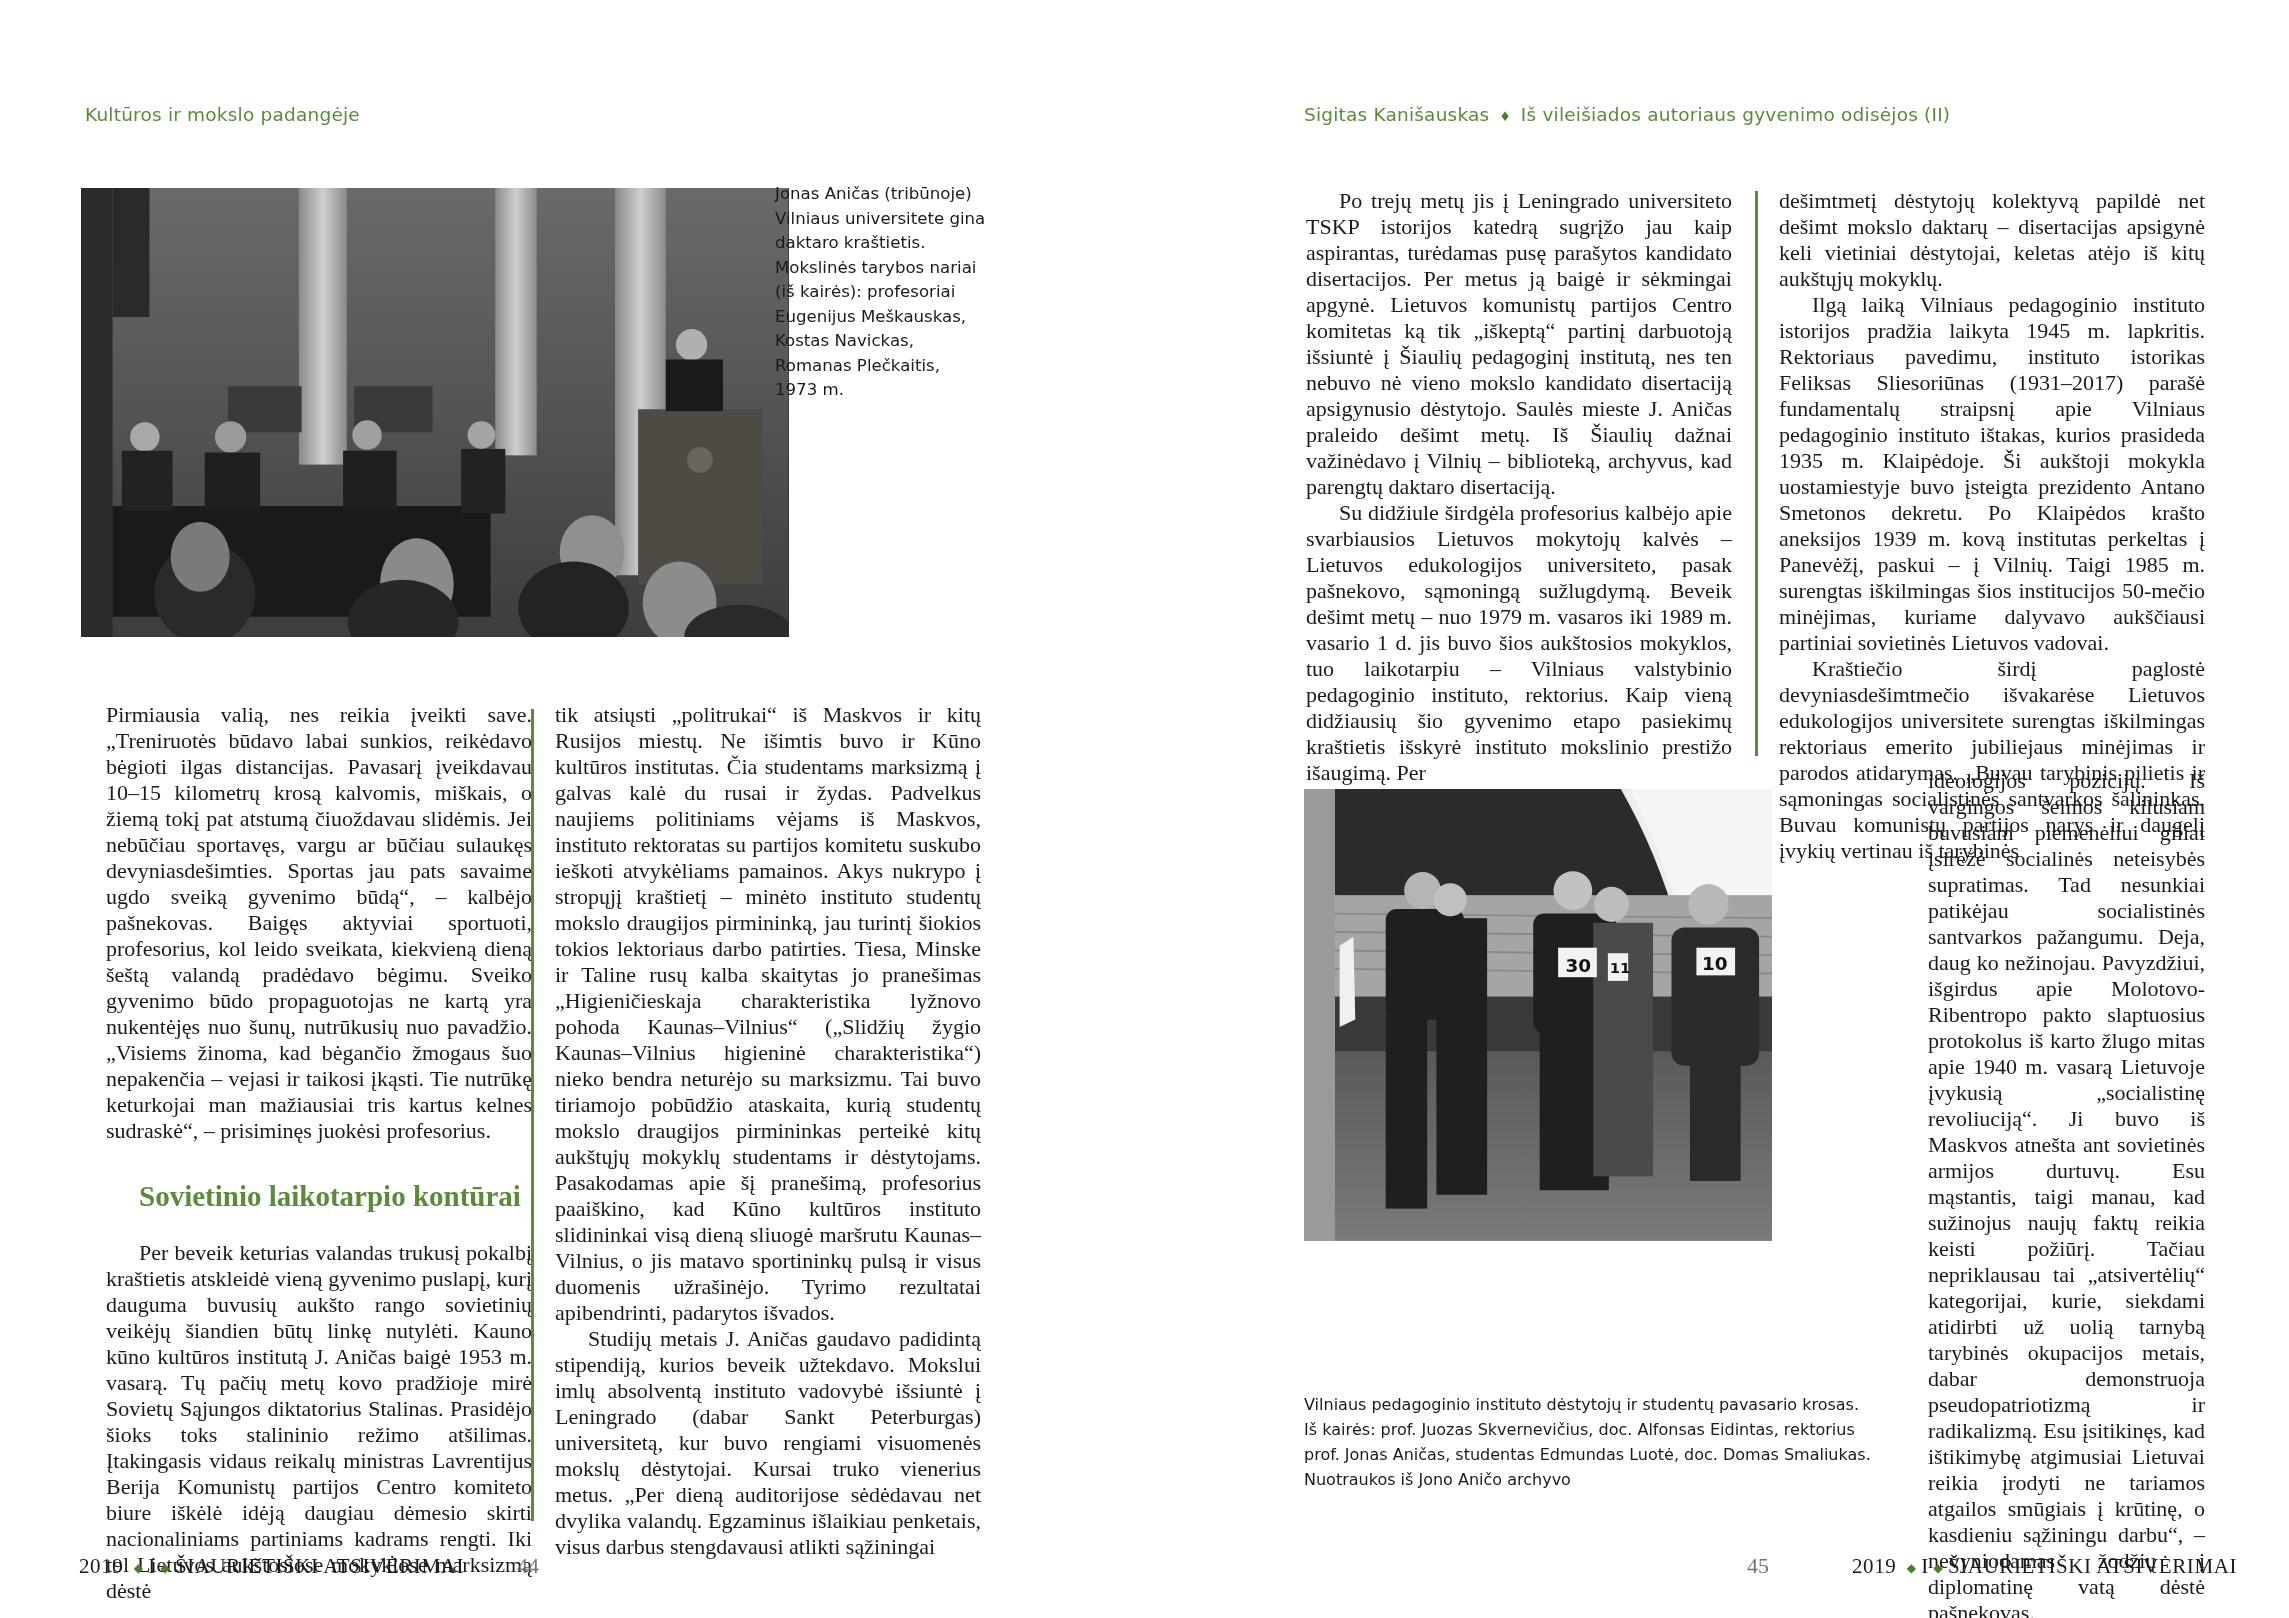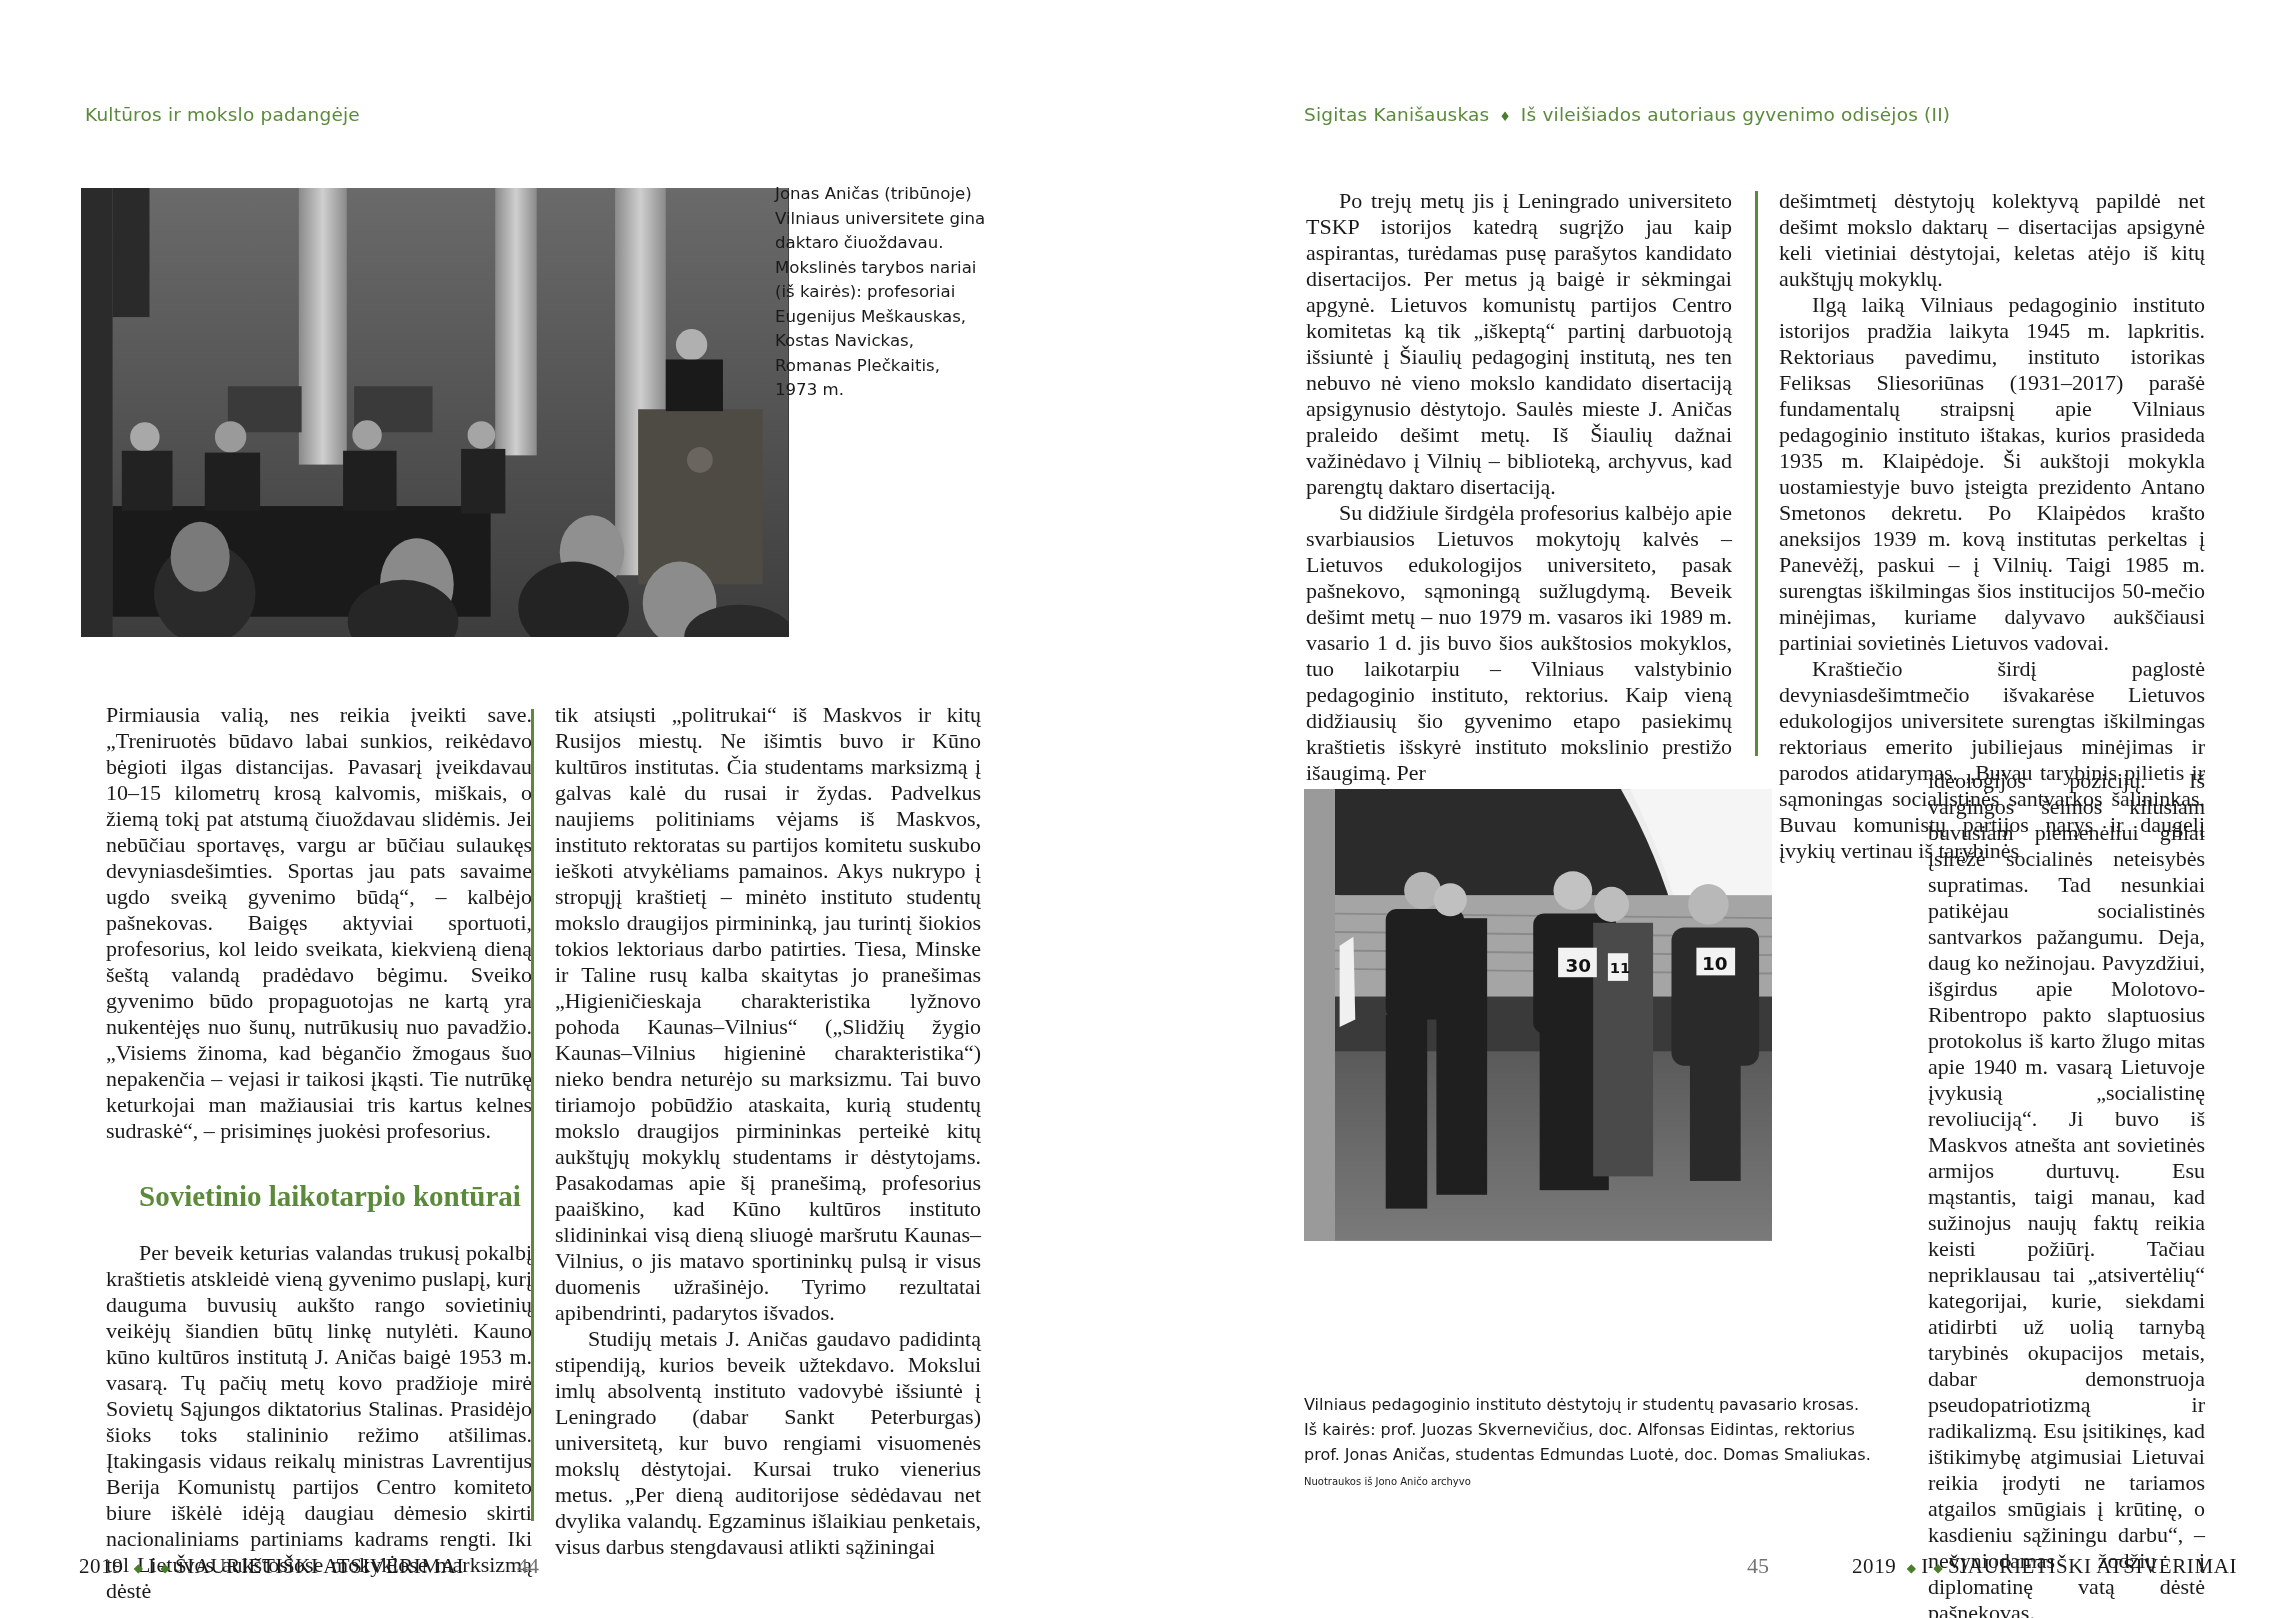--- a/index.html
+++ b/index.html
@@ -11,21 +11,21 @@
   .running-head .diamond { color:#4a7d2c; font-size:13px; margin:0 3.7px; }
   .body-text { position:absolute; font-family:"Liberation Serif", "DejaVu Serif", serif; font-size:22px; line-height:26px; text-align:justify; hyphens:manual; color:#1a1a1a; }
   .body-text p { margin:0; }
   .body-text p.indent { text-indent:33px; }
   .section-heading { font-family:"Liberation Serif", serif; font-size:29px; color:#5a8a3a; margin:37px 0 28px 33px; line-height:31px; text-align:left; }
   .vrule { position:absolute; width:2.8px; background:#5a8a3a; }
   .photo { position:absolute; overflow:hidden; background:#2b2b2b;padding-left:31px; }
   .caption { position:absolute; font-family:"DejaVu Sans", sans-serif; color:#1a1a1a; }
   .caption-top { font-size:16.6px; line-height:24.5px; }
   .caption-bottom { font-size:16px; line-height:25px; }
-  .caption .credit { font-size:10px; }
+  .caption .credit { font-size:16px; }
   .footer { position:absolute; top:1546px; font-family:"Liberation Serif", serif; font-size:21px; color:#1a1a1a; letter-spacing:0.6px; white-space:nowrap; }
   .footer .dot { color:#4a7d2c; font-size:12px; vertical-align:middle; margin:0 4.6px; }
   .page-number { position:absolute; top:1545px; font-family:"Liberation Serif", serif; font-size:22px; color:#737373; }
 </style>
 </head>
 <body>
 
 <div class="page left-page">
 
   <div class="running-head" style="left:85px;">Kultūros ir mokslo padangėje</div>
@@ -73,21 +73,21 @@
       <ellipse cx="520" cy="395" rx="35" ry="40" fill="#909090"></ellipse>
       <ellipse cx="500" cy="455" rx="60" ry="50" fill="#232323"></ellipse>
       <ellipse cx="615" cy="450" rx="40" ry="45" fill="#8c8c8c"></ellipse>
       <ellipse cx="680" cy="487" rx="60" ry="35" fill="#2a2a2a"></ellipse>
     </svg>
   </div>
 
   <div class="caption caption-top" style="left:775px; top:174px; width:258px;">
     <div>Jonas Aničas (tribūnoje)</div>
     <div>Vilniaus universitete gina</div>
-    <div>daktaro čiuoždavau.</div>
+    <div>daktaro kraštietis.</div>
     <div>Mokslinės tarybos nariai</div>
     <div>(iš kairės): profesoriai</div>
     <div>Eugenijus Meškauskas,</div>
     <div>Kostas Navickas,</div>
     <div>Romanas Plečkaitis,</div>
     <div>1973 m.</div>
   </div>
 
   <div class="body-text" style="left:83px; top:694px; width:426px;margin-left:23px;">
     <p>Pirmiausia valią, nes reikia įveikti save. „Treniruotės būdavo labai sunkios, reikėdavo bėgioti ilgas distancijas. Pavasarį įveikdavau 10–15 kilometrų krosą kalvomis, miškais, o žiemą tokį pat atstumą čiuoždavau slidėmis. Jei nebūčiau sportavęs, vargu ar būčiau sulaukęs devyniasdešimties. Sportas jau pats savaime ugdo sveiką gyvenimo būdą“, – kalbėjo pašnekovas. Baigęs aktyviai sportuoti, profesorius, kol leido sveikata, kiekvieną dieną šeštą valandą pradėdavo bėgimu. Sveiko gyvenimo būdo propaguotojas ne kartą yra nukentėjęs nuo šunų, nutrūkusių nuo pavadžio. „Visiems žinoma, kad bėgančio žmogaus šuo nepakenčia – vejasi ir taikosi įkąsti. Tie nutrūkę keturkojai man mažiausiai tris kartus kelnes sudraskė“, – prisiminęs juokėsi profesorius.</p>

